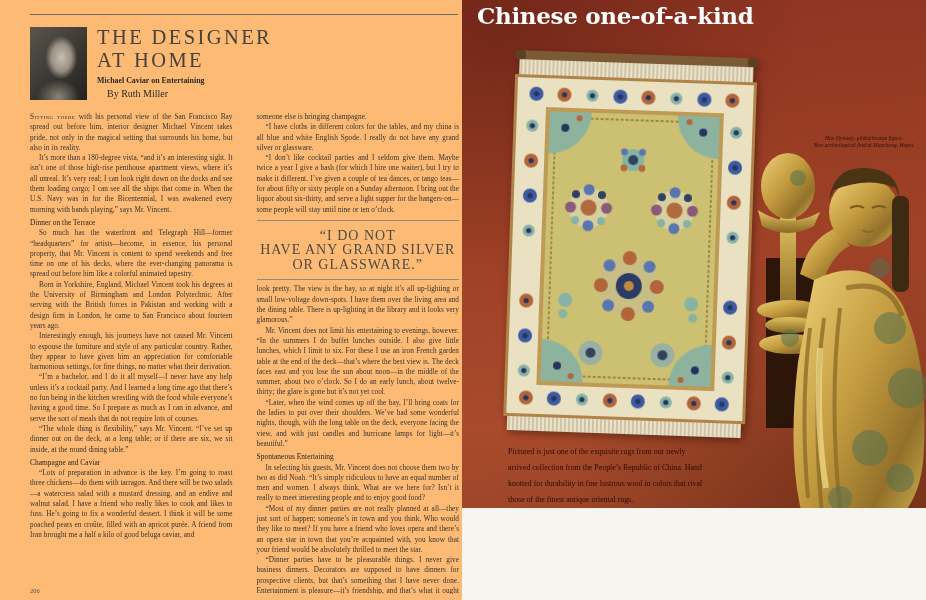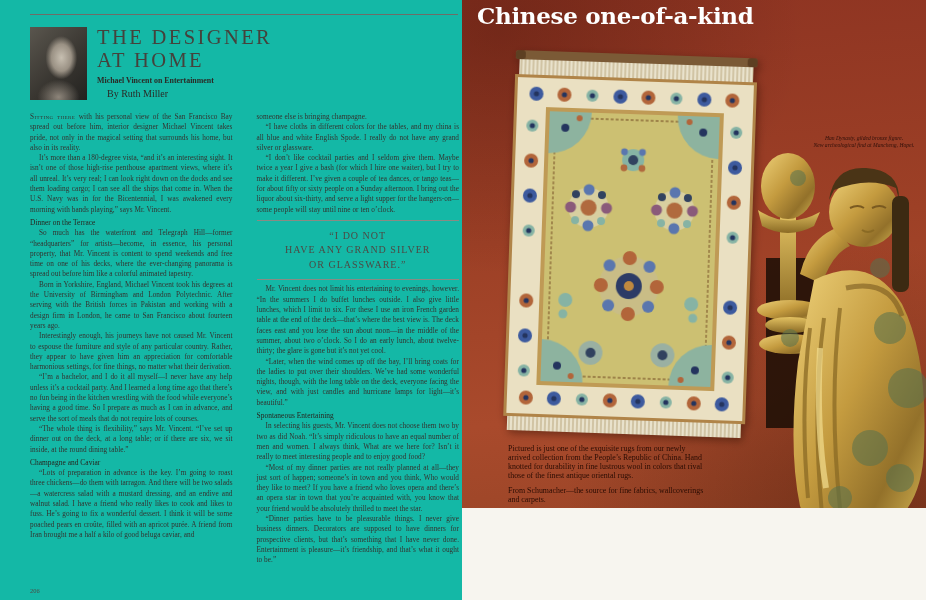--- a/index.html
+++ b/index.html
@@ -1,21 +1,21 @@
 <!DOCTYPE html>
 <html><head>
 <meta charset="utf-8">
 <style>
   html,body { margin:0; padding:0; background:#d8d6d0; }
   .sheet { position:relative; width:926px; height:600px; overflow:hidden;
            font-family:"Liberation Serif", serif; background:#f7f5ef; }
 
   
   .left-page { position:absolute; left:0; top:0; width:462px; height:600px;
-               background:#14b8a6; color:#32312d; }
+               background:#fdba74; color:#32312d; }
   .top-rule { position:absolute; left:30px; top:14px; width:428px; height:1px;
               background:#6e6d67; }
   .photo { position:absolute; left:30px; top:27px; width:57px; height:73px;
            background:
              radial-gradient(22px 30px at 55% 42%, #c7bfb1 0%, #9a9184 45%, rgba(0,0,0,0) 72%),
              radial-gradient(34px 28px at 50% 96%, #8d857a 0%, rgba(0,0,0,0) 62%),
              linear-gradient(135deg, #5a564e, #37342f 60%, #232220); }
   .title { position:absolute; left:97px; top:26px; font-size:20.5px; line-height:22.5px;
            letter-spacing:2.4px; color:#44423c; font-weight:400; }
   .byline-bold { position:absolute; left:97px; top:76px; font-size:7.9px; font-weight:bold; color:#2b2a26; }
@@ -24,60 +24,60 @@
   .columns { position:absolute; left:30px; top:112px; width:429px; height:482px;
              display:flex; gap:24px; overflow:hidden; }
   .col { width:210px; text-align:justify; font-size:7.25px; line-height:10.3px;
          color:#34332f; letter-spacing:0.05px; }
   .col p { margin:0; }
   .col p.indent { text-indent:9px; }
   .col h4 { margin:3px 0 0 0; font-size:7.4px; font-weight:normal; color:#27261f; }
   .smallcaps { font-variant:small-caps; letter-spacing:0.4px; }
   .pullquote { margin:5px 0 4px 0; padding:8px 0 7px 0;
                border-top:1px solid #8b8a83; border-bottom:1px solid #8b8a83;
-               text-align:center; font-size:10px; line-height:14.5px;
+               text-align:center; font-size:14px; line-height:14.5px;
                letter-spacing:1px; color:#4c4a44; text-indent:0 !important; }
   .page-number { position:absolute; left:30px; top:587px; font-size:6.4px; color:#4c4a44; }
 
   
   .ad-page { position:absolute; left:462px; top:0; width:464px; height:508px; overflow:hidden;
              background:
                radial-gradient(120% 95% at 88% 100%, rgba(55,18,4,0.40), rgba(0,0,0,0) 55%),
                radial-gradient(110% 80% at 8% 6%, rgba(43,6,0,0.28), rgba(0,0,0,0) 60%),
                linear-gradient(175deg, #8e3422 0%, #9d4026 45%, #a94a2c 78%, #9a4527 100%); }
   .ad-headline { position:absolute; left:15px; top:2px; font-family:"DejaVu Serif", serif;
                  font-weight:bold; font-size:23px; letter-spacing:-0.3px; color:#ffffff; }
   .rug-wrap { position:absolute; left:54px; top:50px; width:242px; height:382px;
               transform:rotate(2deg); transform-origin:0 0;
               filter:drop-shadow(2px 3px 4px rgba(40,10,0,0.45)); }
   .ad-caption { position:absolute; left:342px; top:135px; width:120px; text-align:center;
                 font-size:5.6px; line-height:7.2px; font-style:italic; color:#30100a; }
   .figure-wrap { position:absolute; left:288px; top:148px; width:176px; height:400px; }
   .ad-copy { position:absolute; left:46px; top:444px; width:196px;
-             font-size:7.9px; line-height:9px; color:#2a0c03; }
+             font-size:7.9px; line-height:16px; color:#2a0c03; }
   .ad-copy p { margin:0 0 6px 0; }
   .ad-logo { position:absolute; left:44px; top:521px; font-family:"Liberation Sans", sans-serif;
              font-weight:bold; font-size:26px; letter-spacing:0.5px; color:#ffffff;
              transform:scale(1.02,1.05); transform-origin:left top; }
   .ad-address { position:absolute; left:47px; top:549px; font-size:7.8px; color:#ffffff;
                 font-family:"Liberation Serif", serif; letter-spacing:0.2px; }
 </style>
 </head>
 <body>
 
 <div class="sheet">
 
   <div class="left-page">
     <div class="top-rule"></div>
     <div class="photo"></div>
     <div class="title">
       <div>THE DESIGNER</div>
       <div>AT HOME</div>
     </div>
-    <div class="byline-bold">Michael Vincent on Entertainment</div>
+    <div class="byline-bold">Michael Caviar on Entertaining</div>
     <div class="byline">By Ruth Miller</div>
 
     <div class="columns">
       <div class="col">
           <p class="body-para"><span class="smallcaps">Sitting there </span>with his personal view of the San Francisco Bay spread out before him, interior designer Michael Vincent takes pride, not only in the magical setting that surrounds his home, but also in its reality.</p>
           <p class="body-para indent">It’s more than a 180-degree vista, “and it’s an interesting sight. It isn’t one of those high-rise penthouse apartment views, where it’s all unreal. It’s very real; I can look right down on the docks and see them loading cargo; I can see all the ships that come in. When the U.S. Navy was in for the Bicentennial, I was awakened every morning with bands playing,” says Mr. Vincent.</p>
           <h4>Dinner on the Terrace</h4>
           <p class="body-para indent">So much has the waterfront and Telegraph Hill—former “headquarters” for artists—become, in essence, his personal property, that Mr. Vincent is content to spend weekends and free time on one of his decks, where the ever-changing panorama is spread out before him like a colorful animated tapestry.</p>
           <p class="body-para indent">Born in Yorkshire, England, Michael Vincent took his degrees at the University of Birmingham and London Polytechnic. After serving with the British forces in Pakistan and working with a design firm in London, he came to San Francisco about fourteen years ago.</p>
           <p class="body-para indent">Interestingly enough, his journeys have not caused Mr. Vincent to espouse the furniture and style of any particular country. Rather, they appear to have given him an appreciation for comfortable harmonious settings, for fine things, no matter what their derivation.</p>
@@ -88,20 +88,21 @@
         </div>
       <div class="col">
           <p class="body-para">someone else is bringing champagne.</p>
           <p class="body-para indent">“I have cloths in different colors for the tables, and my china is all blue and white English Spode. I really do not have any grand silver or glassware.</p>
           <p class="body-para indent">“I don’t like cocktail parties and I seldom give them. Maybe twice a year I give a bash (for which I hire one waiter), but I try to make it different. I’ve given a couple of tea dances, or tango teas—for about fifty or sixty people on a Sunday afternoon. I bring out the liquor about six-thirty, and serve a light supper for the hangers-on—some people will stay until nine or ten o’clock.</p>
           <div class="pullquote">
             <div>“I DO NOT</div>
             <div>HAVE ANY GRAND SILVER</div>
             <div>OR GLASSWARE.”</div>
           </div>
+          <p class="body-para">look pretty. The view is the bay, so at night it’s all up-lighting or small low-voltage down-spots. I have them over the living area and the dining table. There is up-lighting in the library and it looks very glamorous.”</p>
           <p class="body-para indent">Mr. Vincent does not limit his entertaining to evenings, however. “In the summers I do buffet lunches outside. I also give little lunches, which I limit to six. For these I use an iron French garden table at the end of the deck—that’s where the best view is. The deck faces east and you lose the sun about noon—in the middle of the summer, about two o’clock. So I do an early lunch, about twelve-thirty; the glare is gone but it’s not yet cool.</p>
           <p class="body-para indent">“Later, when the wind comes up off the bay, I’ll bring coats for the ladies to put over their shoulders. We’ve had some wonderful nights, though, with the long table on the deck, everyone facing the view, and with just candles and hurricane lamps for light—it’s beautiful.”</p>
           <h4>Spontaneous Entertaining</h4>
           <p class="body-para indent">In selecting his guests, Mr. Vincent does not choose them two by two as did Noah. “It’s simply ridiculous to have an equal number of men and women. I always think, What are we here for? Isn’t it really to meet interesting people and to enjoy good food?</p>
           <p class="body-para indent">“Most of my dinner parties are not really planned at all—they just sort of happen; someone’s in town and you think, Who would they like to meet? If you have a friend who loves opera and there’s an opera star in town that you’re acquainted with, you know that your friend would be absolutely thrilled to meet the star.</p>
           <p class="body-para indent">“Dinner parties have to be pleasurable things. I never give business dinners. Decorators are supposed to have dinners for prospective clients, but that’s something that I have never done. Entertainment is pleasure—it’s friendship, and that’s what it ought to be.”</p>
         </div>
     </div>
 
     <div class="page-number">206</div>

